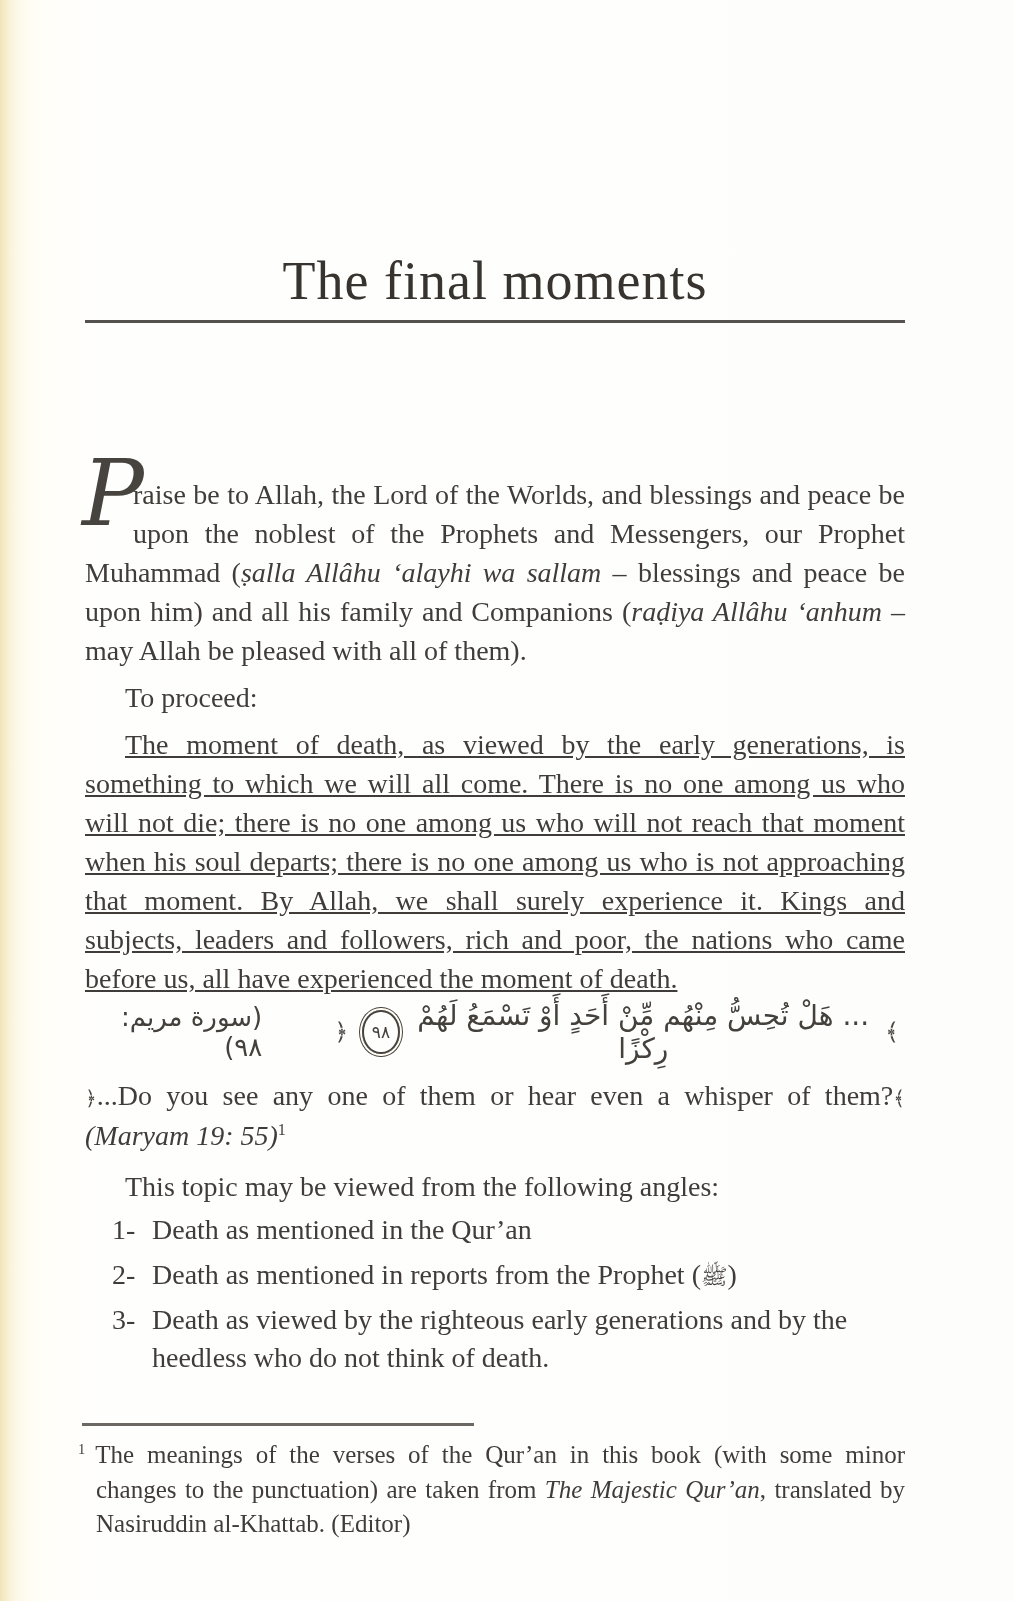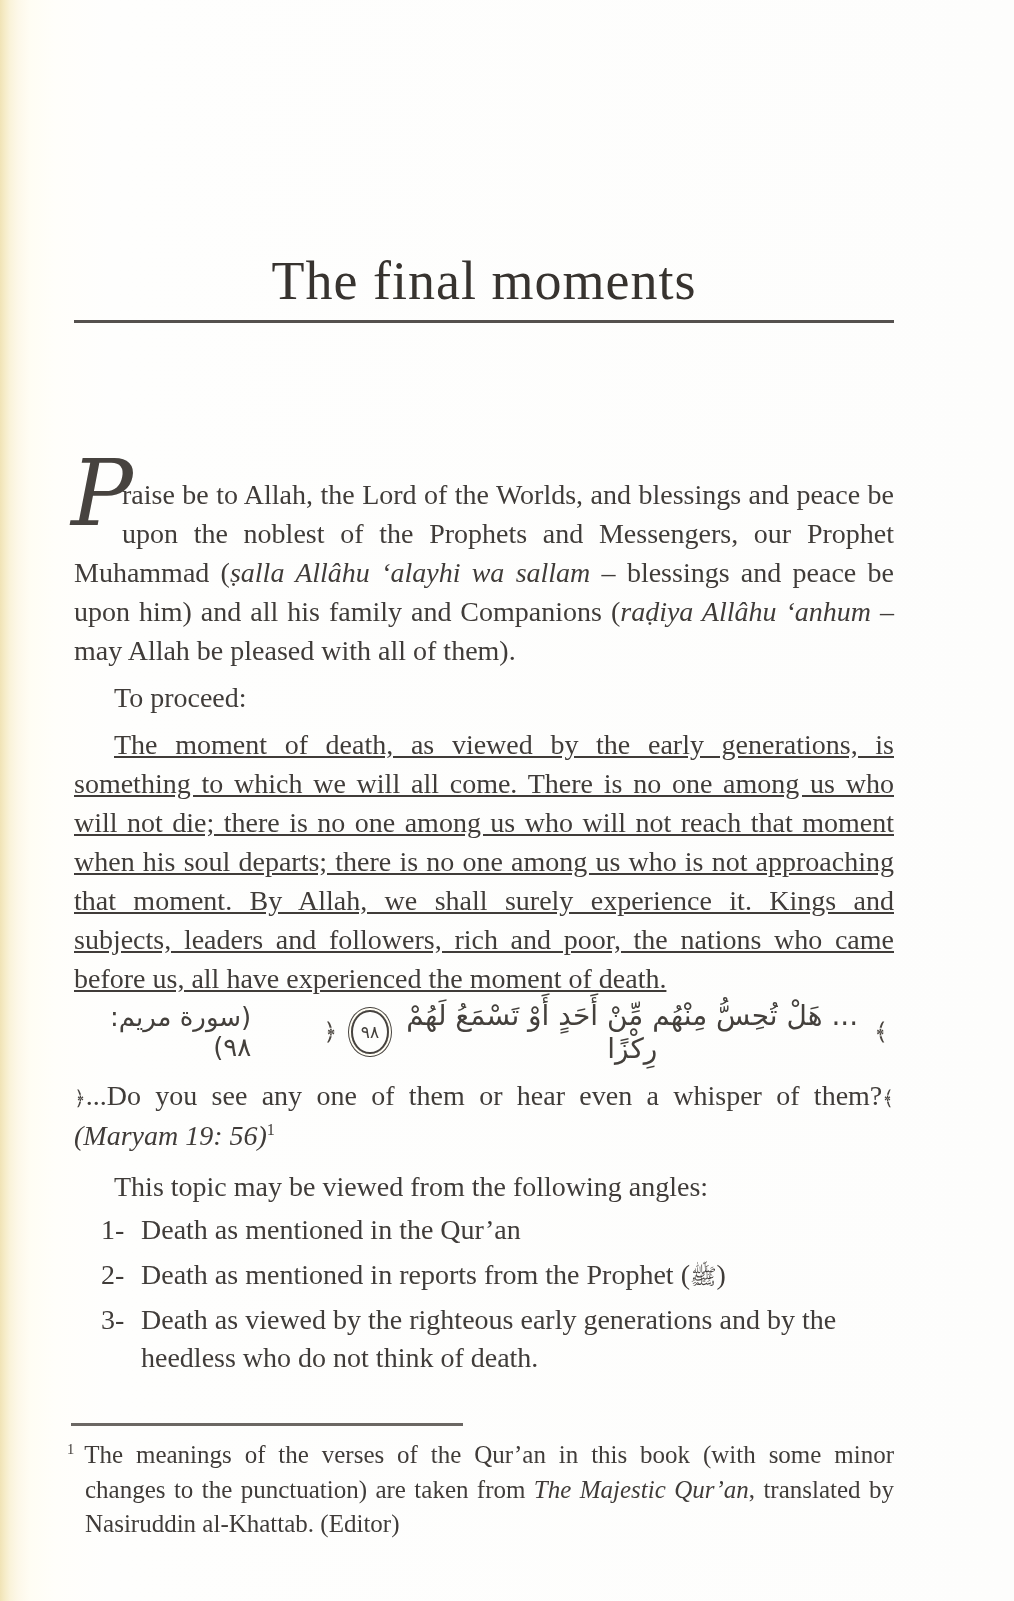--- a/index.html
+++ b/index.html
@@ -8,21 +8,21 @@
     font-family:"Liberation Serif", serif;
     background:#fdfdfc;
   }
   .page {
     position:relative; width:1014px; height:1601px; overflow:hidden;
     background:linear-gradient(to right,
       #f0e3b6 0px, #f6ecc8 5px, #faf3da 10px, #fdf8e9 18px,
       #fffdf4 30px, #fffefa 55px, #fefefd 110px, #fdfdfc 100%);
     color:#403c39;
   }
-  .content { position:absolute; left:74px; top:0; width:820px; }
+  .content { position:absolute; left:85px; top:0; width:820px; }
 
   .title {
     margin:0; padding-top:250px;
     font-size:54px; font-weight:400; letter-spacing:1px;
     text-align:center; color:#37332f; line-height:62px;
   }
   .title-rule {
     border:none; border-top:3px solid #55514e;
     margin:8px 0 0 0; width:820px; height:0;
   }
@@ -111,21 +111,21 @@
           <span>٩٨</span>
         </span>
       <span class="orn">﴿</span>
       <span class="quran-source">(سورة مريم: ٩٨)</span>
     </div>
 
     <p class="translation">
       <span class="orn-en">﴿</span><span>...Do you see any one of them or hear even a whisper of them?</span><span class="orn-en">﴾</span>
     </p>
     <p class="citation">
-      <span class="it">(Maryam 19: 56)</span><sup>1</sup>
+      <span class="it">(Maryam 19: 55)</span><sup>1</sup>
     </p>
 
     <p class="angles-intro">This topic may be viewed from the following angles:</p>
 
     <div class="angle-item">
       <span class="angle-num">1-</span>
       <span class="angle-text"><span>Death as mentioned in the Qur’an</span><span class="saw"></span><span></span></span>
     </div>
     <div class="angle-item">
       <span class="angle-num">2-</span>

